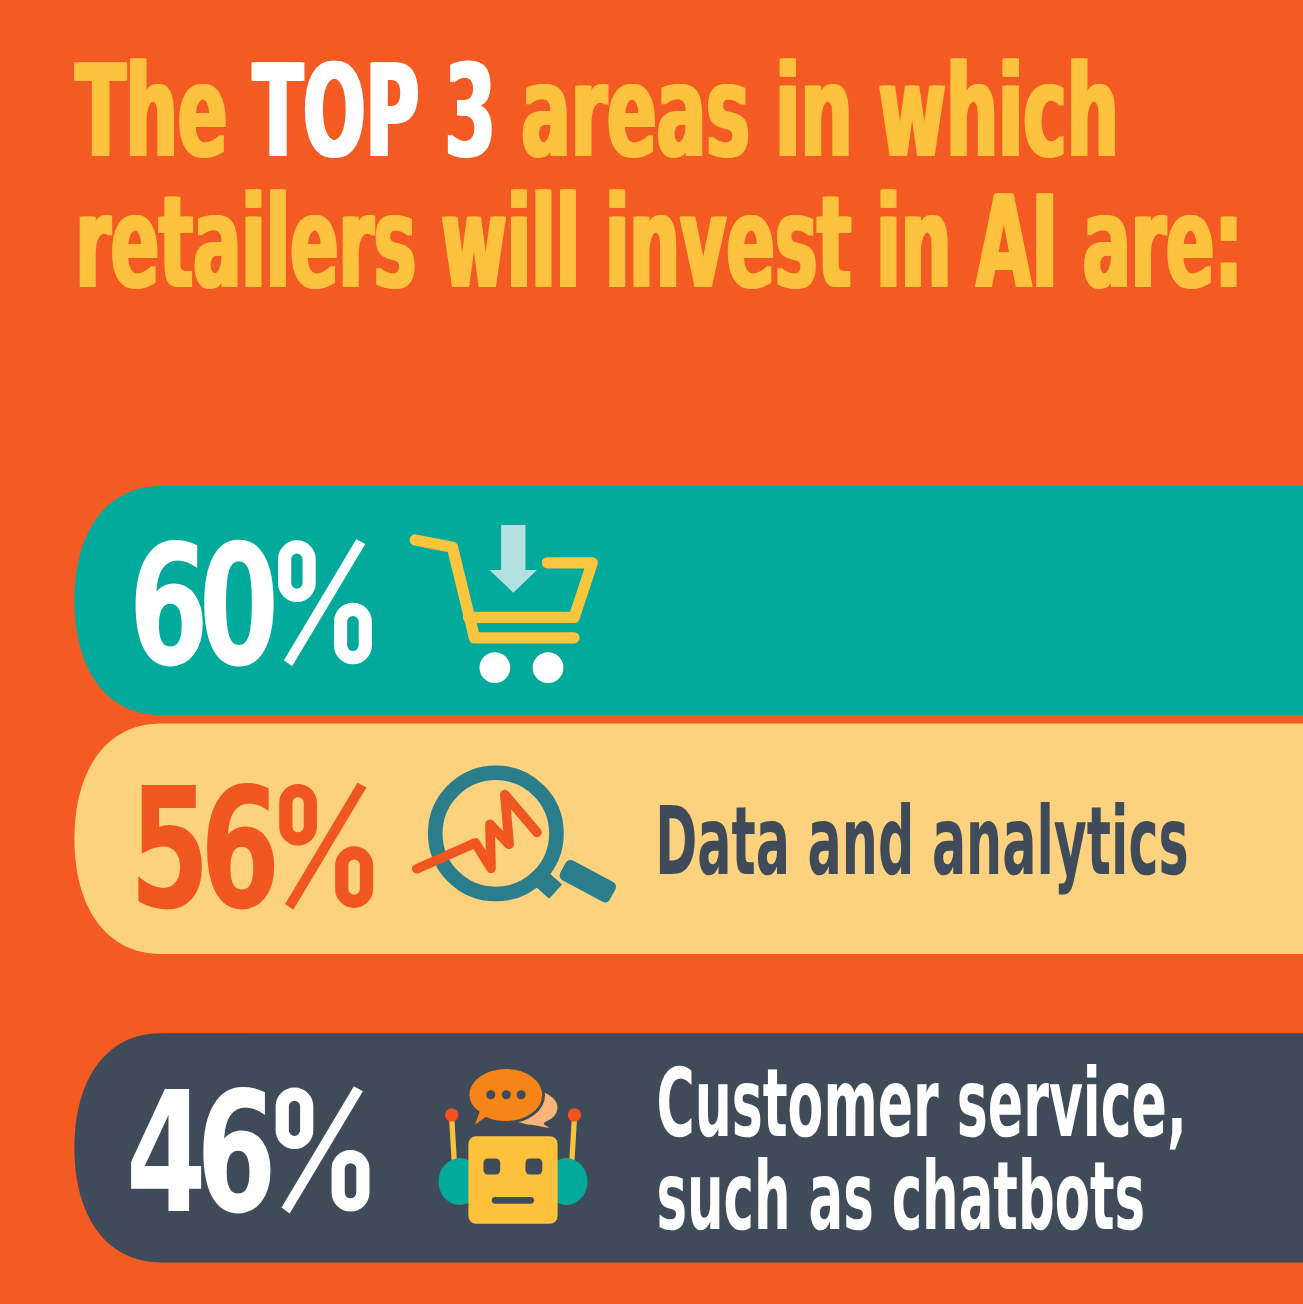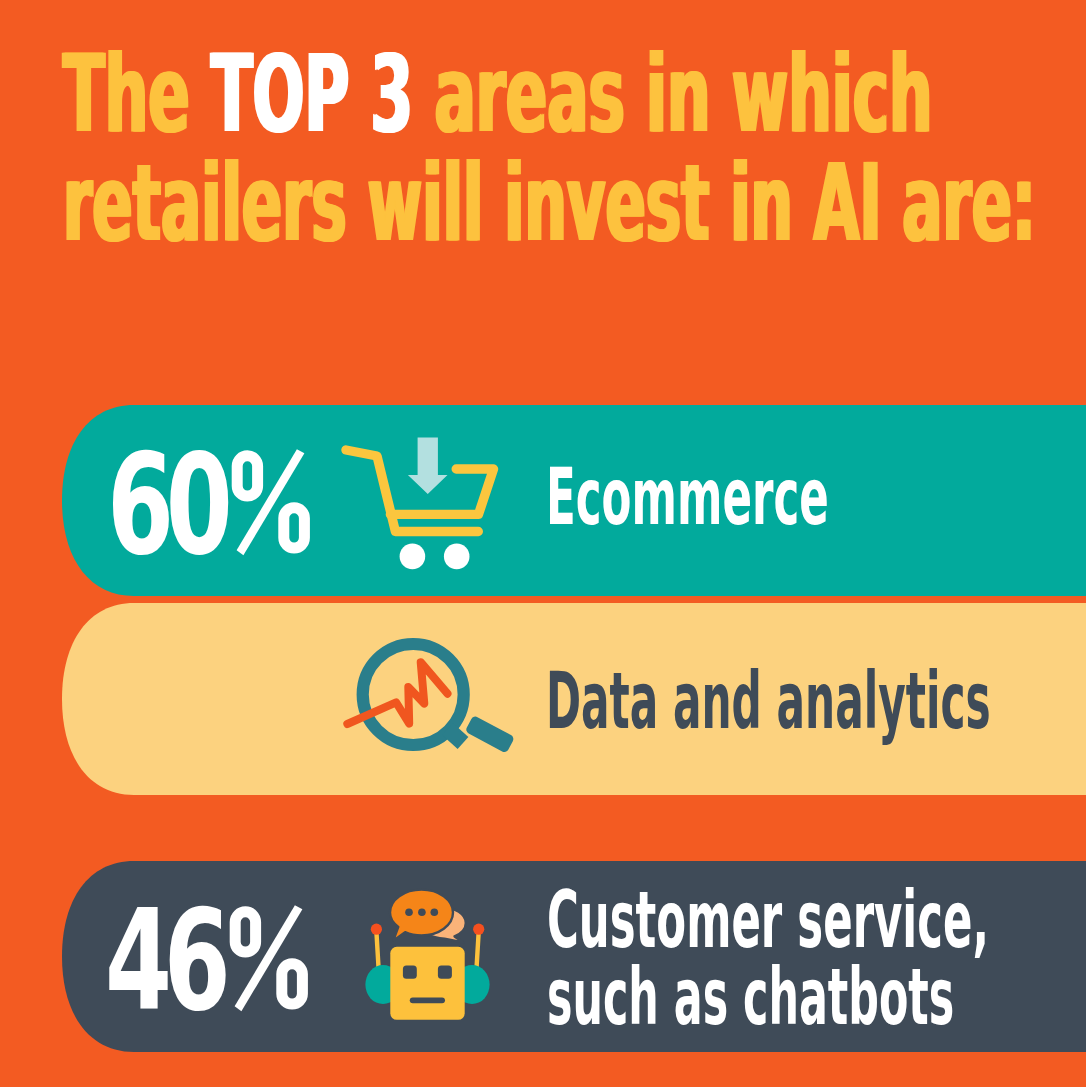--- a/index.html
+++ b/index.html
@@ -64,29 +64,36 @@
     <svg style="position:absolute;left:276px;top:25px;" width="170" height="140" viewBox="338 382 170 140">
       <g fill="none" stroke="#FBC63E" stroke-width="9.4" stroke-linecap="round" stroke-linejoin="round">
         <path d="M346.0 402.0 L377.0 408.0 L395.4 483.5 L478.3 483.5"></path>
         <path d="M390.4 466.4 L478.5 466.4 L493.5 421.0 L456.2 421.0"></path>
       </g>
       <circle cx="412.4" cy="508.4" r="12.8" fill="#FFFFFF"></circle>
       <circle cx="456.7" cy="508.4" r="12.8" fill="#FFFFFF"></circle>
       <path d="M417.6 389.4 H437.9 V426.9 H447.5 L427.75 445.9 L407.9 426.9 H417.6 Z" fill="#B3E0E0"></path>
     </svg>
 
-    <div class="label" style="left:484px;top:56px;">
-      <span class="label-inner" style="color:#FFFFFF;transform:scaleX(0.5518);">Ecommerce</span>
-    </div>
   </div>
 
   <div class="bar bar2">
     <svg class="bar-bg" width="1024" height="192" viewBox="0 0 1024 192">
         <path d="M1024 0 L72 0 C26.64 0 0 38.4 0 96 C0 153.6 26.64 192 72 192 L1024 192 Z" fill="#FCD27F"></path>
       </svg>
+    <div class="pct" style="left:45.5px;top:36px;">
+      <span class="pct-num" style="color:#F0561F;transform:scaleX(0.69);">56</span>
+      <svg class="pct-sym" style="left:124px;top:13px;" width="80" height="106" viewBox="0 0 80 106">
+        <g fill="none" stroke="#F0561F" stroke-width="11">
+          <rect x="6.2" y="6.8" width="20.4" height="40.3" rx="10.2"></rect>
+          <rect x="52.8" y="58.8" width="20.6" height="40.3" rx="10.3"></rect>
+        </g>
+        <path d="M65.9 0.3 L73.4 4.3 L12.4 106.2 L5.6 101.3 Z" fill="#F0561F"></path>
+      </svg>
+    </div>
 
     <svg style="position:absolute;left:278px;top:22px;" width="200" height="150" viewBox="340 625 200 150">
       <circle cx="413.2" cy="694.5" r="50.5" fill="none" stroke="#2A7E8B" stroke-width="12.2"></circle>
       <path d="M447.5 729.0 L463.0 743.0" stroke="#2A7E8B" stroke-width="16" stroke-linecap="butt" fill="none"></path>
       <rect x="473.5" y="715.0" width="47" height="18.6" rx="4.5" transform="rotate(28.2 473.5 715.0)" fill="#2A7E8B"></rect>
       <path d="M347.3 724.0 L396.1 702.4 L409.2 723.6 L408.3 687.0 L424.3 703.6 L420.7 662.2 L447.5 693.7" fill="none" stroke="#F0561F" stroke-width="8" stroke-linecap="round" stroke-linejoin="round"></path>
     </svg>
 
     <div class="label" style="left:484px;top:62px;">
       <span class="label-inner" style="color:#3F4B58;transform:scaleX(0.5349);">Data and analytics</span>

